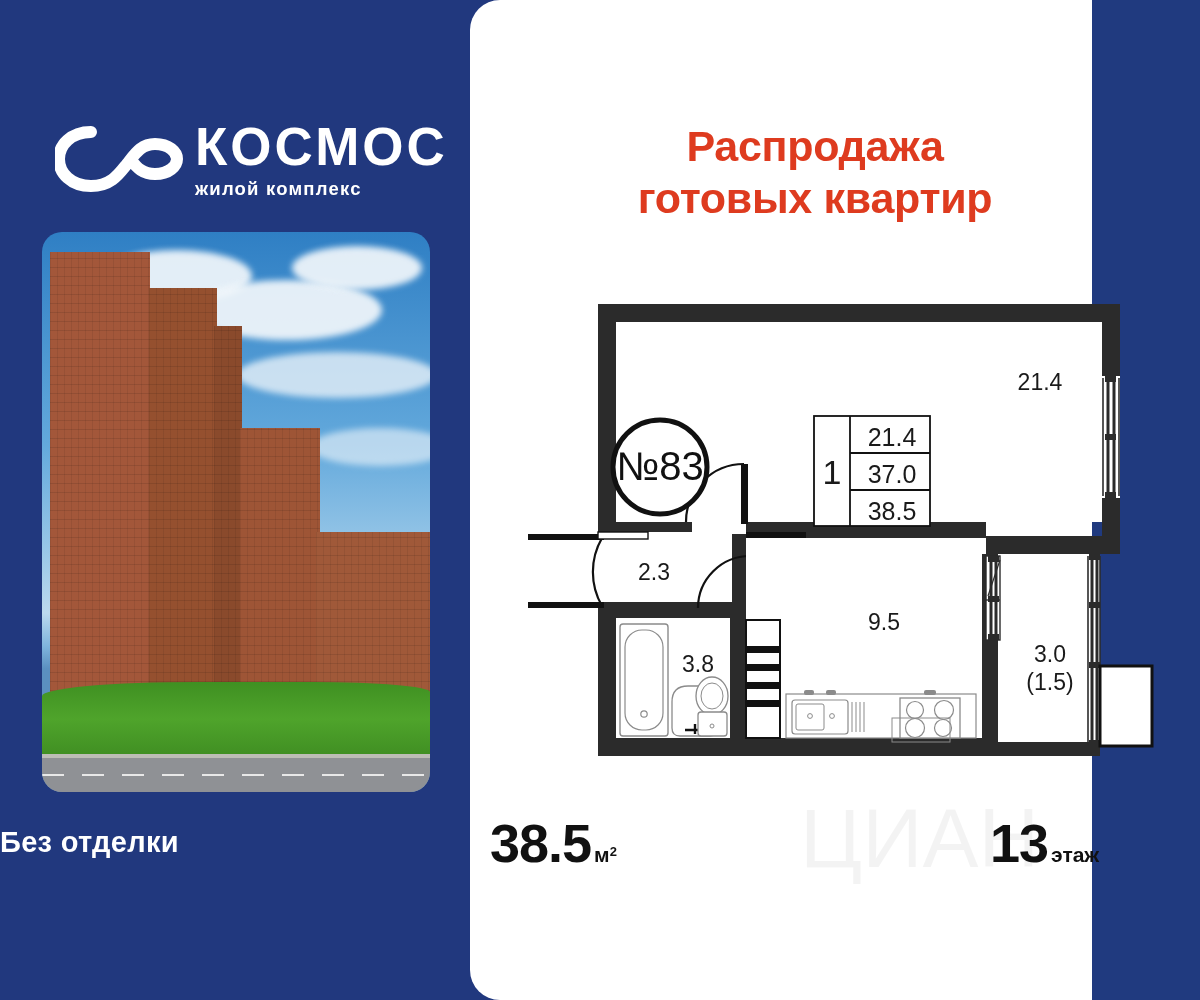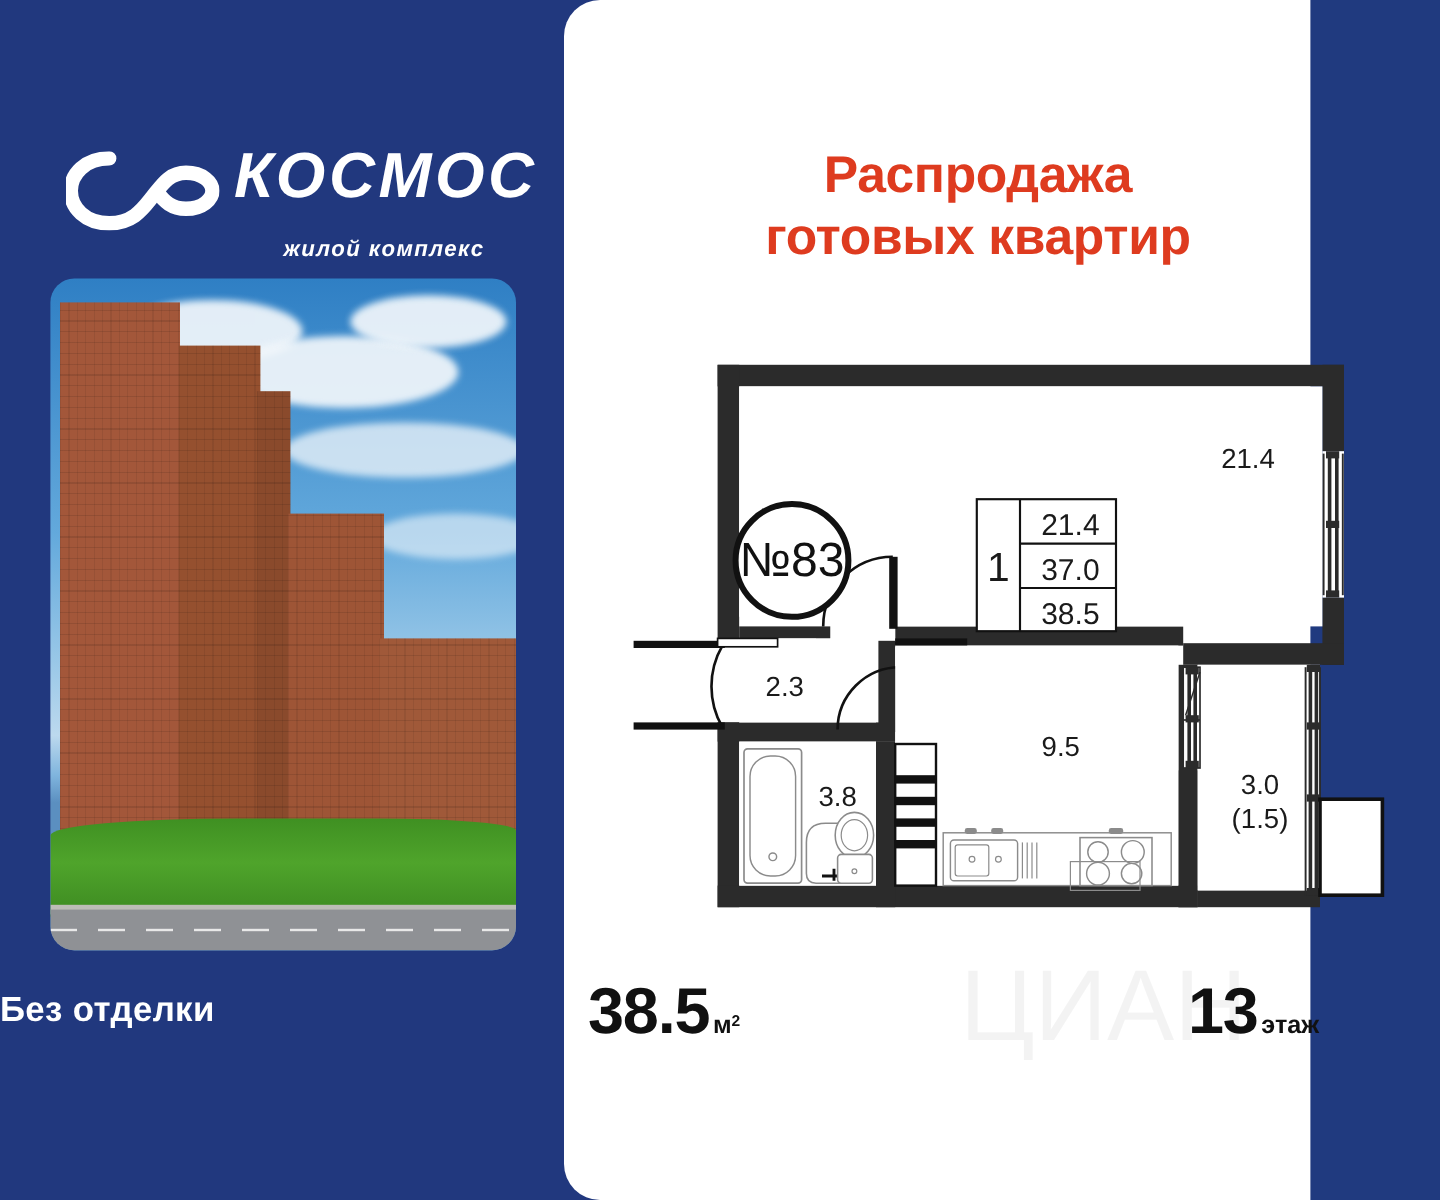--- a/index.html
+++ b/index.html
@@ -15,29 +15,29 @@
     position:absolute;left:0;top:0;width:500px;height:1000px;
     background:#21387E;
   }
   #logo-block{
     position:absolute;left:55px;top:118px;width:400px;height:90px;
   }
   #logo-mark{
     position:absolute;left:0;top:8px;width:128px;height:66px;
   }
   #logo-text-wrap{
-    position:absolute;left:140px;top:0;font-style:italic;
+    position:absolute;left:140px;top:0;
   }
   #logo-word{
     color:#ffffff;font-size:53px;font-weight:700;letter-spacing:3px;
     line-height:58px;font-family:"Liberation Sans",sans-serif;
   }
   #logo-sub{
     color:#ffffff;font-size:18.5px;font-weight:700;letter-spacing:1.2px;
-    line-height:22px;margin-top:20px;text-align:center;padding-right:3px;
+    line-height:22px;margin-top:2px;text-align:left;padding-right:3px;
   }
   
   #photo{
     position:absolute;left:42px;top:232px;width:388px;height:560px;
     border-radius:20px;overflow:hidden;
     background:linear-gradient(#2f7fc4 0%,#63a9dc 38%,#9cc9e8 58%,#bcd9ee 68%,#7fb4dd 74%,#5b8fc0 78%);
   }
   .cloud{position:absolute;background:#f2f7fb;border-radius:50%;opacity:.92;filter:blur(3px);}
   
   .bld{position:absolute;background:#9c5436;}

